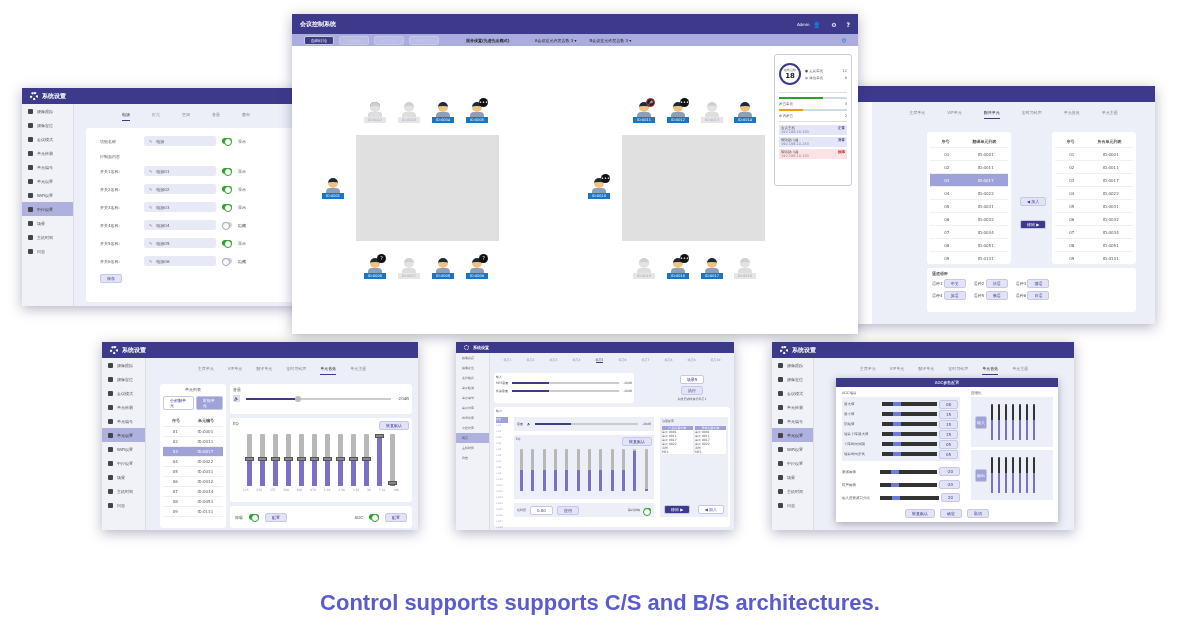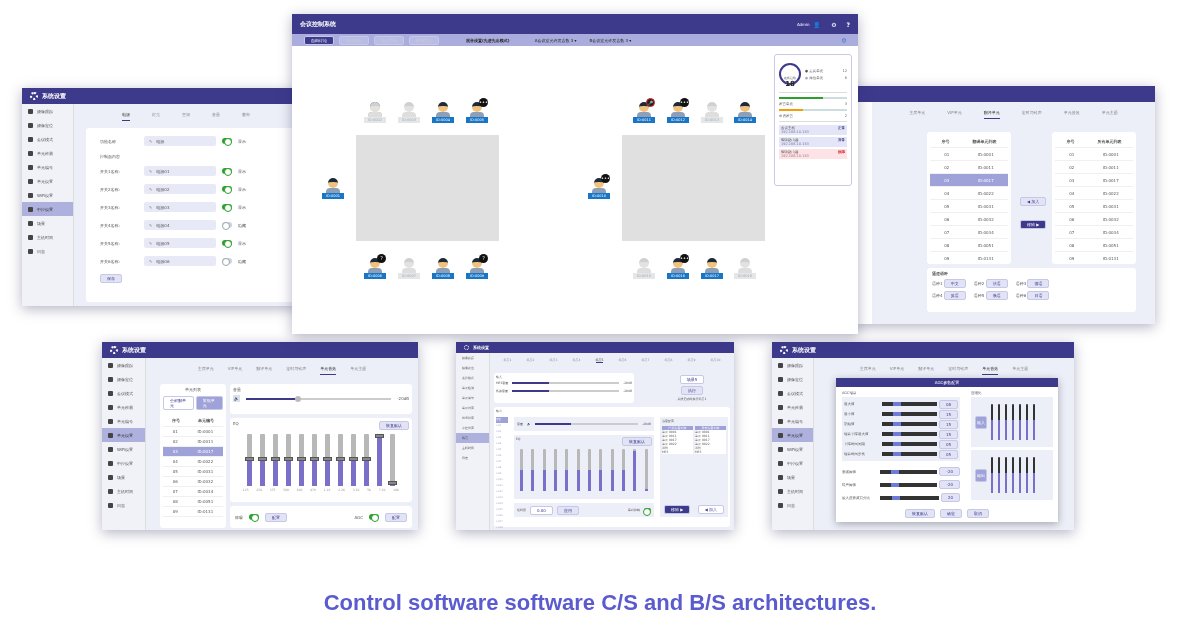--- a/index.html
+++ b/index.html
@@ -390,21 +390,21 @@
       <div class="idtag">ID:0017</div>
     </div>
   <div class="user off" style="left:442px;top:244px">
       <div class="head"></div>
       <div class="body"></div>
       <div class="idtag">ID:0018</div>
     </div>
 
   <div style="position:absolute;left:482px;top:40px;width:78px;height:132px;border:1px solid #c8cae8;border-radius:3px;background:#fff;font-size:3.5px;padding:4px">
     <div style="display:flex;align-items:center;gap:4px;height:30px">
-      <div style="width:22px;height:22px;border-radius:50%;border:2px solid #3d3a8c;text-align:center;font-size:3px;padding-top:11px">
+      <div style="width:22px;height:22px;border-radius:50%;border:2px solid #3d3a8c;text-align:center;font-size:3px;padding-top:3px">
           <div>在线总数</div>
           <div style="font-size:7px;font-weight:bold;color:#222">18</div>
         </div>
       <div style="flex:1">
         <div style="display:flex;justify-content:space-between">
             <span>● <span>嘉宾单元</span></span>
             <span>12</span>
           </div>
         <div style="display:flex;justify-content:space-between;margin-top:3px">
             <span style="color:#aab">● <span style="color:#555">席位单元</span></span>
@@ -1010,13 +1010,13 @@
       </div>
     </div>
     <div style="position:absolute;bottom:4px;left:0;right:0;display:flex;justify-content:center;gap:5px">
       <span class="btn">恢复默认</span>
       <span class="btn">确定</span>
       <span class="btn">取消</span>
     </div>
   </div>
 </div>
 
-<div class="caption">Control software software C/S and B/S architectures.</div>
+<div class="caption">Control supports supports C/S and B/S architectures.</div>
 
 </body></html>

